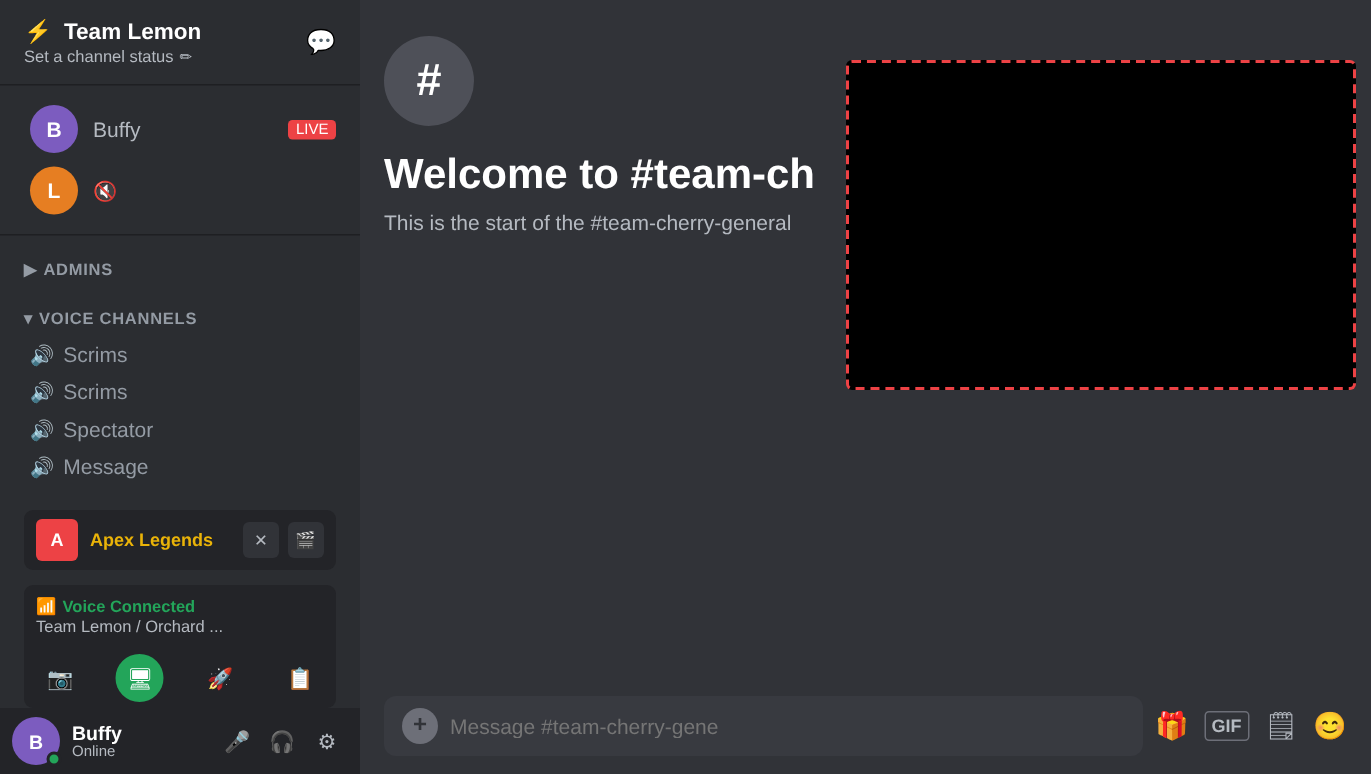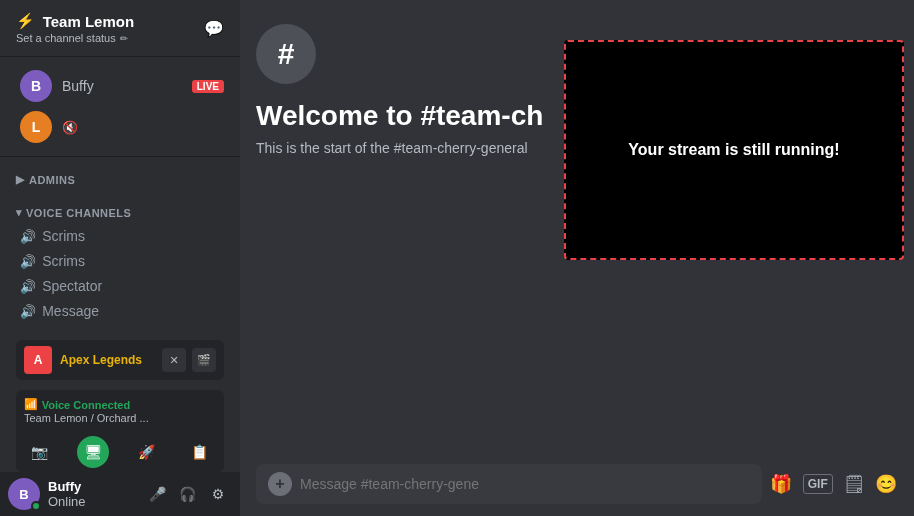--- a/index.html
+++ b/index.html
@@ -83,21 +83,21 @@
     .avatar-lemonade { background: #e67e22; color: #fff; }
     .member-name {
       font-size: 14px;
       color: #b5bac1;
       flex: 1;
     }
     .live-badge {
       background: #ed4245;
       color: #fff;
       font-size: 10px;
-      font-weight: 700;
+      font-weight: 400;
       padding: 1px 5px;
       border-radius: 3px;
     }
     .mute-icon {
       color: #b5bac1;
       font-size: 13px;
     }
     .section-header {
       padding: 16px 8px 4px 16px;
       font-size: 11px;
@@ -243,21 +243,21 @@
       bottom: -1px;
       right: -1px;
     }
     .user-info { flex: 1; }
     .user-name {
       font-size: 13px;
       font-weight: 600;
       color: #fff;
     }
     .user-status {
-      font-size: 13px;
+      font-size: 10px;
       color: #b5bac1;
     }
     .user-controls {
       display: flex;
       gap: 2px;
     }
     .user-ctrl-btn {
       width: 28px;
       height: 28px;
       border-radius: 4px;
@@ -507,21 +507,20 @@
 
   <div class="main-content">
     <div class="channel-content">
       <div class="channel-intro">
         <div class="hash-icon-big">#</div>
         <div class="welcome-title">Welcome to #team-ch</div>
         <div class="welcome-desc">This is the start of the #team-cherry-general</div>
       </div>
 
       <div class="stream-preview">
-        <div class="stream-paused-title">Your stream is still running!</div>
       </div>
     </div>
 
     <div class="message-input-area">
       <div class="message-input-wrapper">
         <div class="message-add-btn">+</div>
         <input class="message-input" type="text" placeholder="Message #team-cherry-gene" style="">
       </div>
       <div class="input-actions">
         <div class="input-action-btn">🎁</div>

